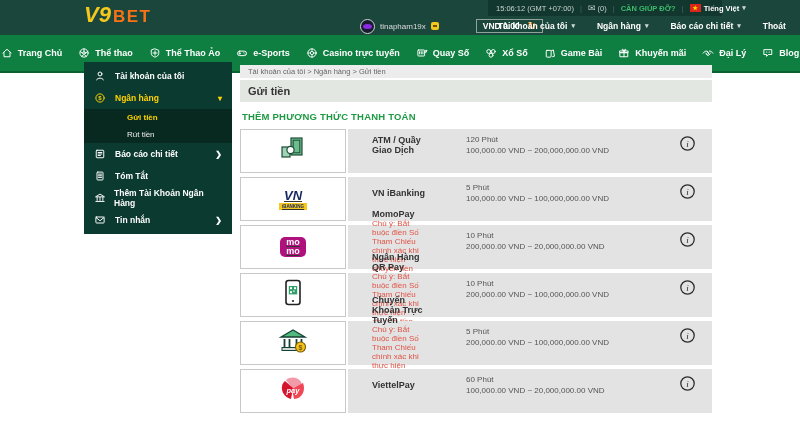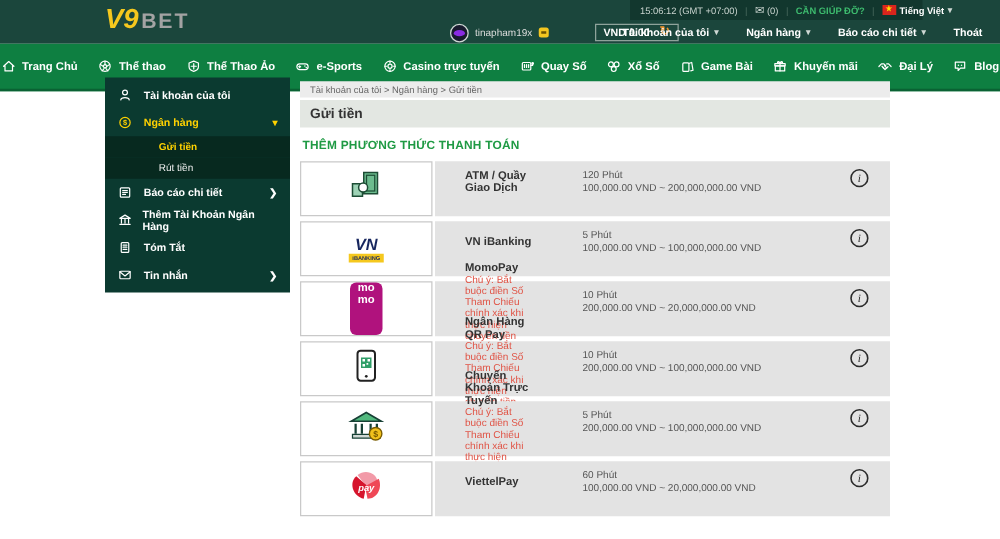--- a/index.html
+++ b/index.html
@@ -5,23 +5,23 @@
   * { margin:0; padding:0; box-sizing:border-box; }
   html,body { width:800px; height:431px; }
   body {
     position:relative; background:#ffffff; overflow:hidden;
     font-family:"Liberation Sans", sans-serif; color:#333;
   }
   
   .topbar { position:absolute; left:0; top:0; width:800px; height:35px; background:#1b463c; }
   .logo { position:absolute; left:84px; top:2px; display:flex; align-items:baseline; cursor:pointer; }
   .logo-v9 { font-size:22px; font-weight:bold; font-style:italic; color:#f5c81e; }
-  .logo-bet { font-size:17px; font-weight:bold; color:#a3a3a3; letter-spacing:1.5px; margin-left:2px; }
+  .logo-bet { font-size:17px; font-weight:bold; color:#f97316; letter-spacing:1.5px; margin-left:2px; }
   .topstrip { position:absolute; left:488px; top:0; width:234px; height:16px; background:#12372e;
-    display:flex; align-items:center; gap:6px; padding:0 8px; font-size:7.5px; color:#c9d4cf; white-space:nowrap;margin-left:16px; }
+    display:flex; align-items:center; gap:6px; padding:0 8px; font-size:7.5px; color:#c9d4cf; white-space:nowrap; }
   .topstrip .sep { color:#4a6a60; }
   .help-link { color:#3dbb6e; font-weight:bold; cursor:pointer; }
   .mail-wrap { display:flex; gap:2px; align-items:center; cursor:pointer; }
   .mail-glyph { font-size:9px; }
   .flag { width:11px; height:8px; background:#da251d; display:inline-flex; align-items:center; justify-content:center; }
   .flag span { color:#ffde00; font-size:6px; line-height:1; }
   .lang-wrap { display:flex; gap:3px; align-items:center; cursor:pointer; color:#fff; font-weight:bold; }
   .chev { font-size:7px; color:#cfd8d4; }
   .acct-row { position:absolute; left:360px; top:17px; height:18px; display:flex; align-items:center; gap:5px; }
   .avatar { width:15px; height:15px; border-radius:50%; background:#191a2e; border:1px solid #cfd8d4; position:relative; }
@@ -49,30 +49,30 @@
   .sb-icon { width:13px; display:inline-flex; }
   .sb-chev { margin-left:auto; font-size:8px; }
   
   .content { position:absolute; left:240px; top:65px; width:472px; }
   .breadcrumb { height:13px; background:#ececec; display:flex; align-items:center; padding:0 8px;
     font-size:7.5px; color:#666; margin-bottom:2px; }
   .page-title-bar { height:22px; background:#e3e7e2; display:flex; align-items:center; padding:0 8px;
     font-size:11px; font-weight:bold; color:#333; }
   .section-title { margin:9px 0 7px 2px; font-size:9.5px; font-weight:bold; color:#1f9a44; letter-spacing:.2px; }
   .pay-row { display:flex; height:44px; margin-bottom:4px; cursor:pointer; }
-  .pay-logo-box { width:106px; background:#fff; border:1px solid #c9c9c9; display:flex; align-items:center; justify-content:center; flex:none; }
+  .pay-logo-box { width:106px; background:#fff; border:1px solid #c9c9c9; display:flex; align-items:center; justify-content:center; flex:none;text-decoration:underline; }
   .pay-body { flex:1; background:#e3e3e3; display:flex; align-items:center; padding:0 6px 12px 24px; margin-left:2px;gap:34px; }
   .pay-text { flex:1; min-width:0; padding-right:6px; }
   .pay-name { font-size:9px; font-weight:bold; color:#333; }
   .pay-note { font-size:8px; color:#e05345; }
   .pay-right { width:168px; flex:none; font-size:8px; color:#555; line-height:1.4; }
   .pay-info { width:38px; flex:none; display:flex; align-items:center; justify-content:center; cursor:pointer; }
   
-  .momo-box { width:26px; height:42px; background:#b0127d; border-radius:5px; color:#fff; font-weight:bold;
-    font-size:9px; line-height:1; display:flex; flex-direction:column; align-items:center; }
+  .momo-box { width:26px; height:20px; background:#b0127d; border-radius:5px; color:#fff; font-weight:bold;
+    font-size:9px; line-height:1; display:flex; flex-direction:column; align-items:center; justify-content:center; }
   .vn-box { text-align:center; }
   .vn-vn { color:#17265e; font-weight:900; font-size:13px; font-style:italic; line-height:1; }
   .vn-bar { background:#f5c81e; color:#17265e; font-size:4.5px; font-weight:bold; padding:1px 3px; margin-top:1px; }
 </style>
 </head>
 <body>
 
 <div class="topbar">
   <div class="logo">
     <span class="logo-v9">V9</span>
@@ -273,35 +273,35 @@
           <rect x="3" y="3" width="10" height="10" rx="1"></rect>
           <path d="M5.5 6h5M5.5 8h5M5.5 10h3"></path>
         </svg>
       </span>
       <span>Báo cáo chi tiết</span>
       <span class="sb-chev">❯</span>
     </div>
     <div class="sb-item main">
       <span class="sb-icon">
         <svg width="12" height="12" viewBox="0 0 16 16" fill="none" stroke="currentColor" stroke-width="1.3" stroke-linecap="round" stroke-linejoin="round">
+          <rect x="4" y="2.8" width="8" height="10.5" rx="1"></rect>
+          <path d="M6 5.5h4M6 7.7h4M6 9.9h4"></path>
+        </svg>
+      </span>
+      <span>Tóm Tắt</span>
+      <span class="sb-chev"></span>
+    </div>
+    <div class="sb-item main">
+      <span class="sb-icon">
+        <svg width="12" height="12" viewBox="0 0 16 16" fill="none" stroke="currentColor" stroke-width="1.3" stroke-linecap="round" stroke-linejoin="round">
           <path d="M2.5 6.2 8 2.8l5.5 3.4z"></path>
           <path d="M4.2 7.2v4M8 7.2v4M11.8 7.2v4M2.5 12.6h11"></path>
         </svg>
       </span>
       <span>Thêm Tài Khoản Ngân Hàng</span>
-      <span class="sb-chev"></span>
-    </div>
-    <div class="sb-item main">
-      <span class="sb-icon">
-        <svg width="12" height="12" viewBox="0 0 16 16" fill="none" stroke="currentColor" stroke-width="1.3" stroke-linecap="round" stroke-linejoin="round">
-          <rect x="4" y="2.8" width="8" height="10.5" rx="1"></rect>
-          <path d="M6 5.5h4M6 7.7h4M6 9.9h4"></path>
-        </svg>
-      </span>
-      <span>Tóm Tắt</span>
       <span class="sb-chev"></span>
     </div>
     <div class="sb-item main">
       <span class="sb-icon">
         <svg width="12" height="12" viewBox="0 0 16 16" fill="none" stroke="currentColor" stroke-width="1.3" stroke-linecap="round" stroke-linejoin="round">
           <rect x="2.5" y="4" width="11" height="8" rx="1"></rect>
           <path d="m2.5 4.5 5.5 4.5 5.5-4.5"></path>
         </svg>
       </span>
       <span>Tin nhắn</span>

